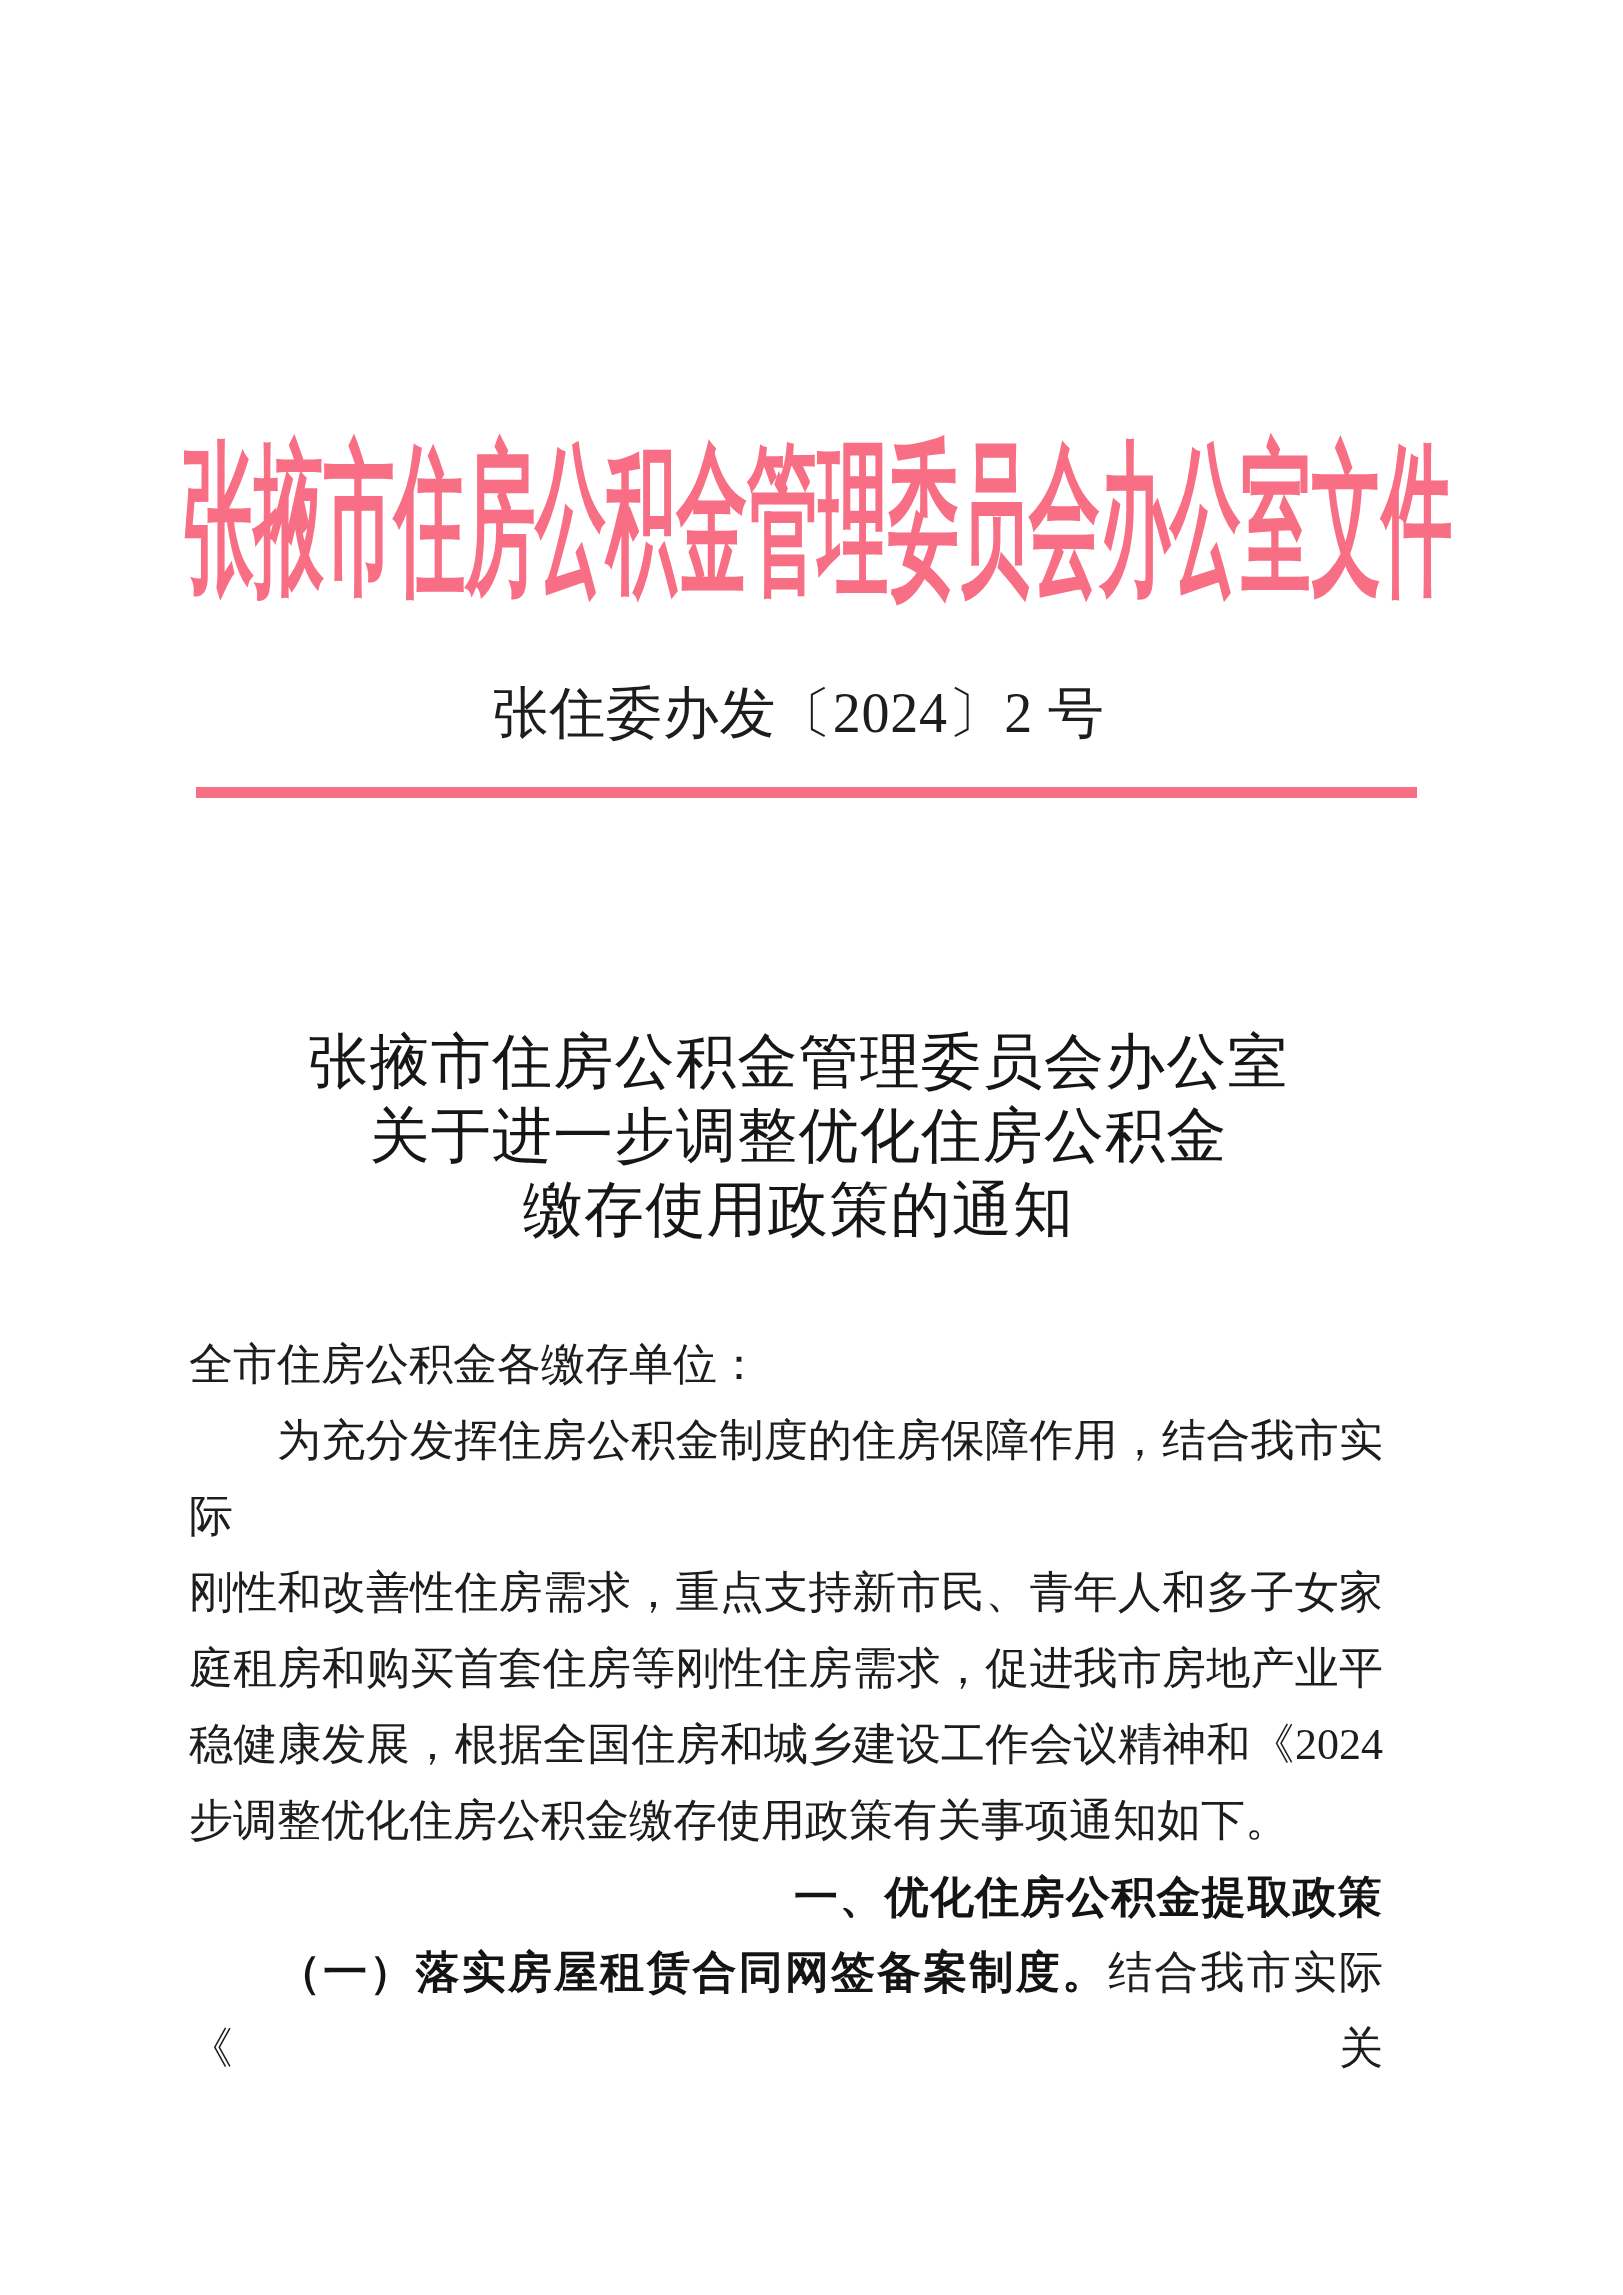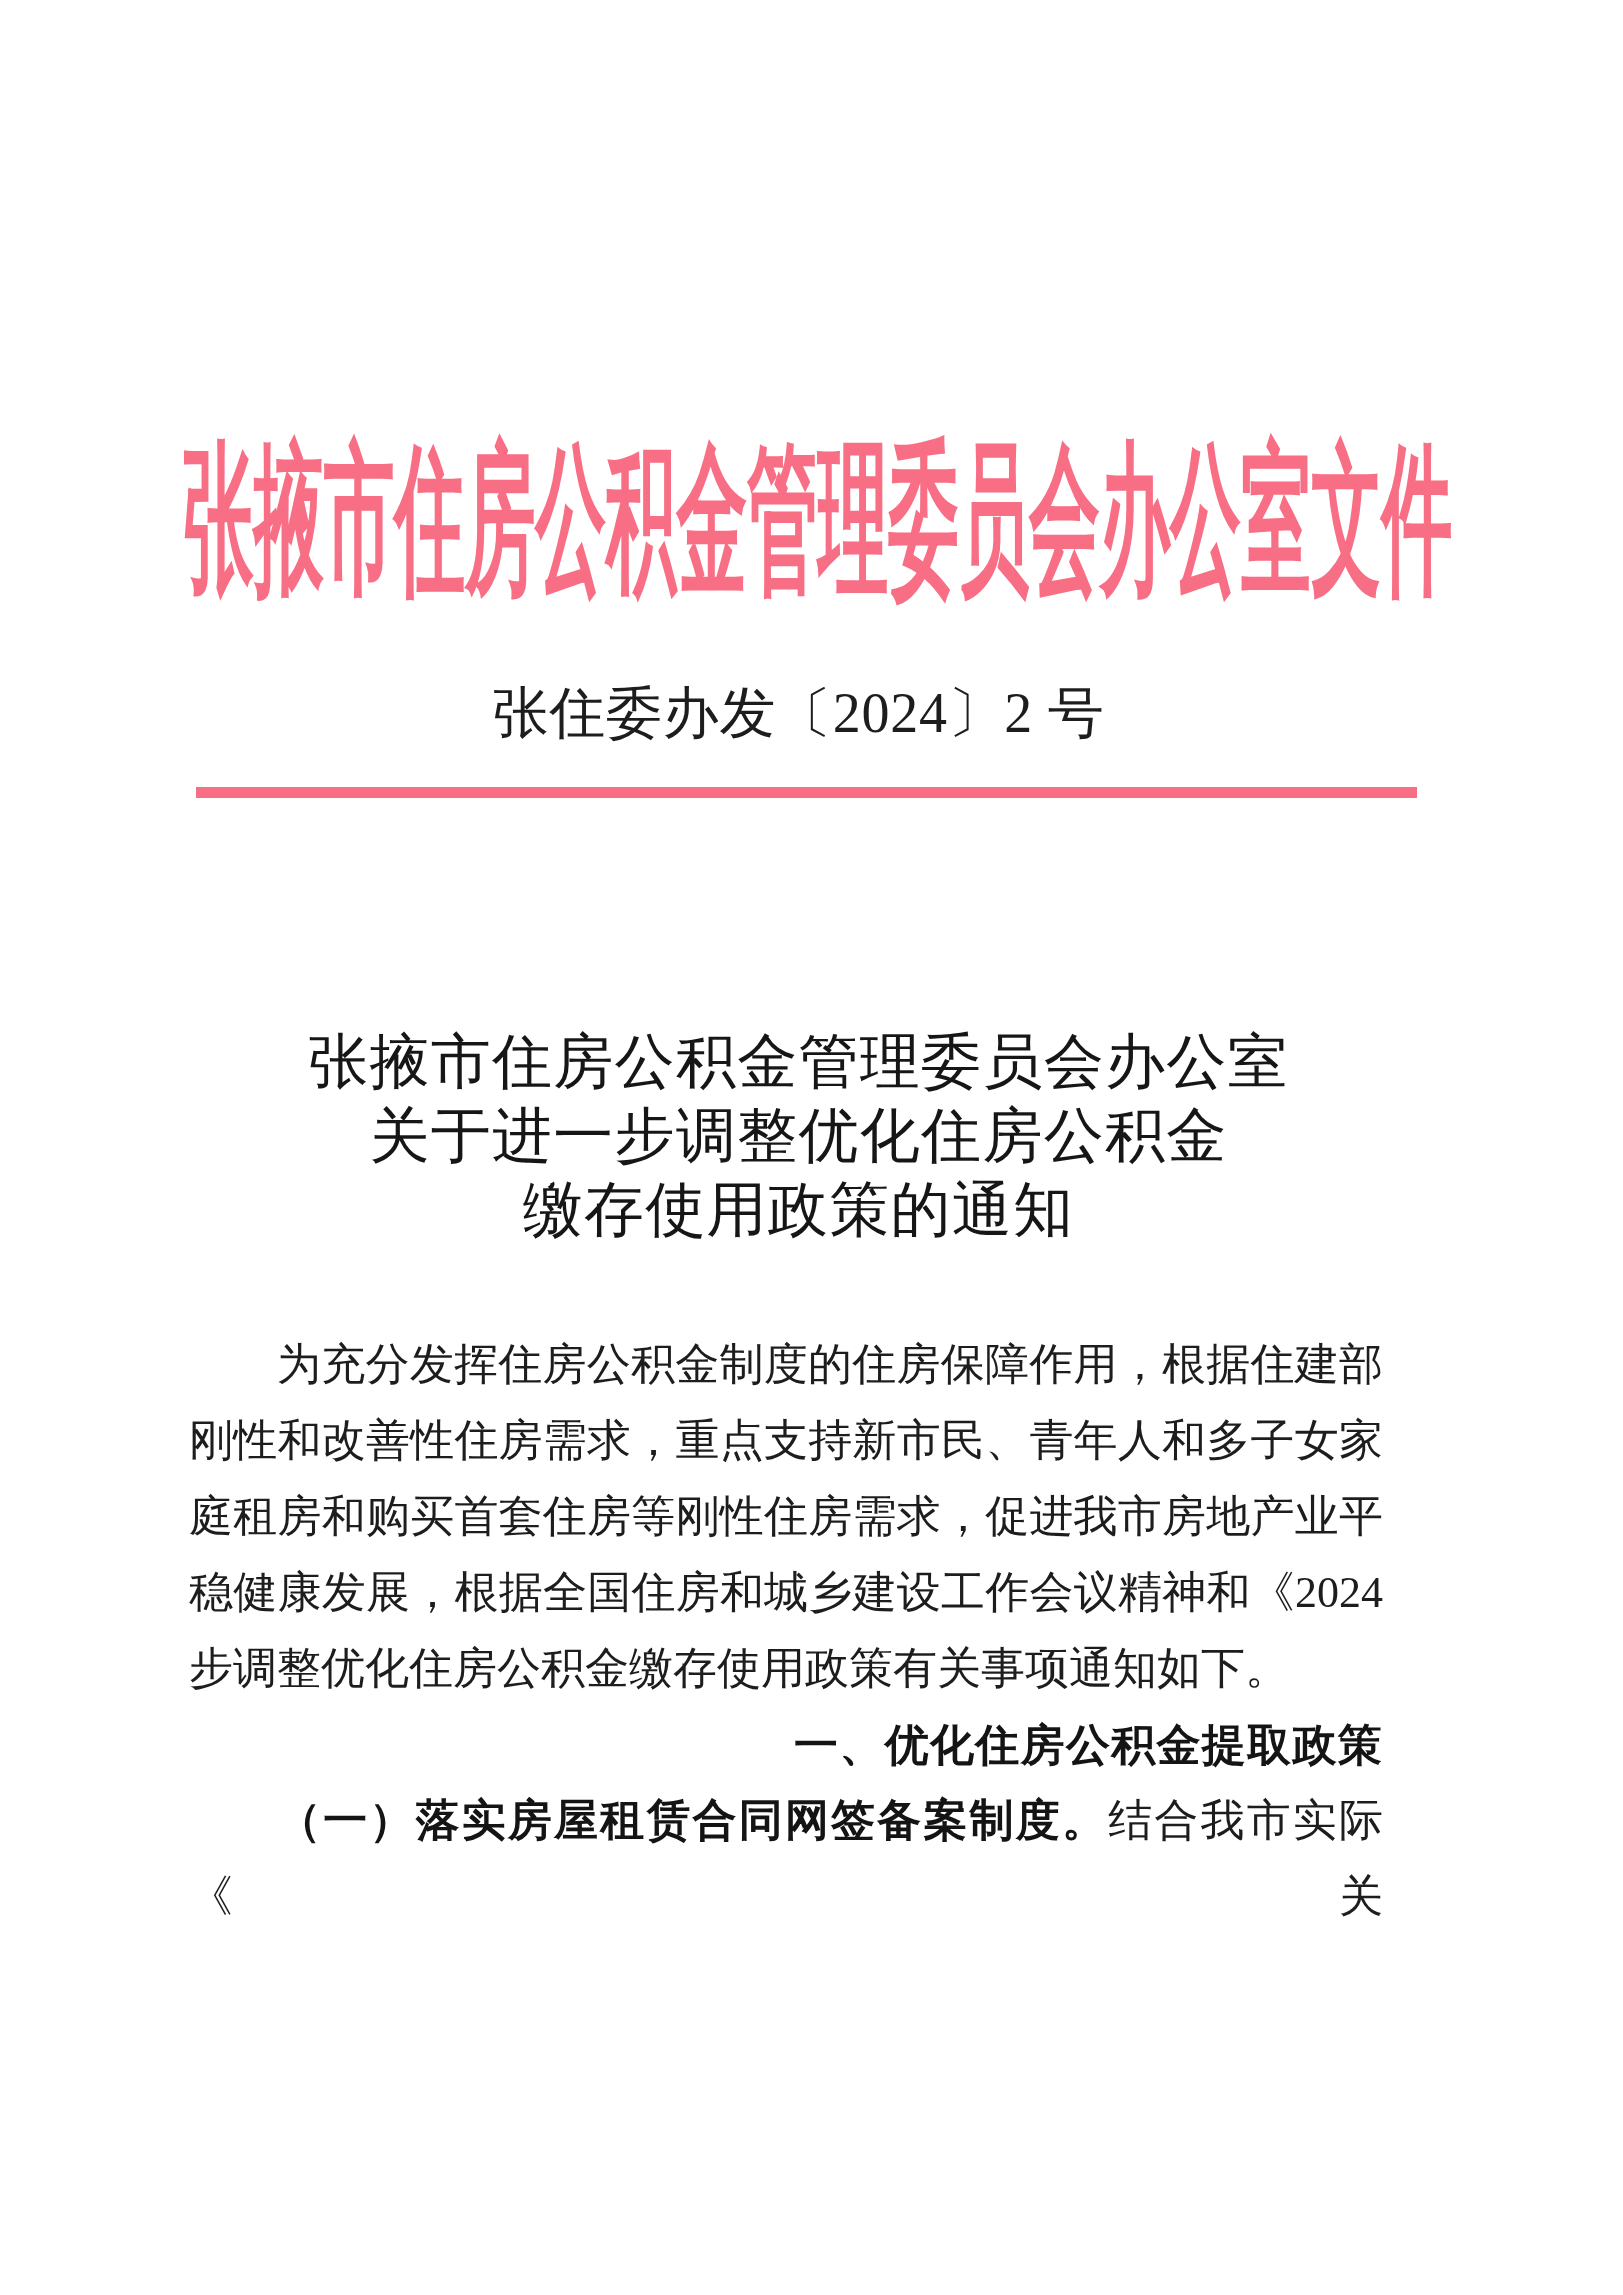--- a/index.html
+++ b/index.html
@@ -107,21 +107,22 @@
 
   <div class="red-rule"></div>
 
   <div class="doc-title">
     <div>张掖市住房公积金管理委员会办公室</div>
     <div>关于进一步调整优化住房公积金</div>
     <div>缴存使用政策的通知</div>
   </div>
 
   <div class="body-block">
-    <div class="line indent fill">为充分发挥住房公积金制度的住房保障作用，根据住建部</div>
+    <div class="line">全市住房公积金各缴存单位：</div>
+    <div class="line indent fill">为充分发挥住房公积金制度的住房保障作用，结合我市实际</div>
     <div class="line fill">刚性和改善性住房需求，重点支持新市民、青年人和多子女家</div>
     <div class="line fill">庭租房和购买首套住房等刚性住房需求，促进我市房地产业平</div>
     <div class="line fill">稳健康发展，根据全国住房和城乡建设工作会议精神和《2024</div>
     <div class="line">步调整优化住房公积金缴存使用政策有关事项通知如下。</div>
     <div class="line indent heading">一、优化住房公积金提取政策</div>
     <div class="line indent fill"><span class="kai-bold">（一）落实房屋租赁合同网签备案制度。</span><span>结合我市实际《关</span></div>
   </div>
 
 </div>
 

